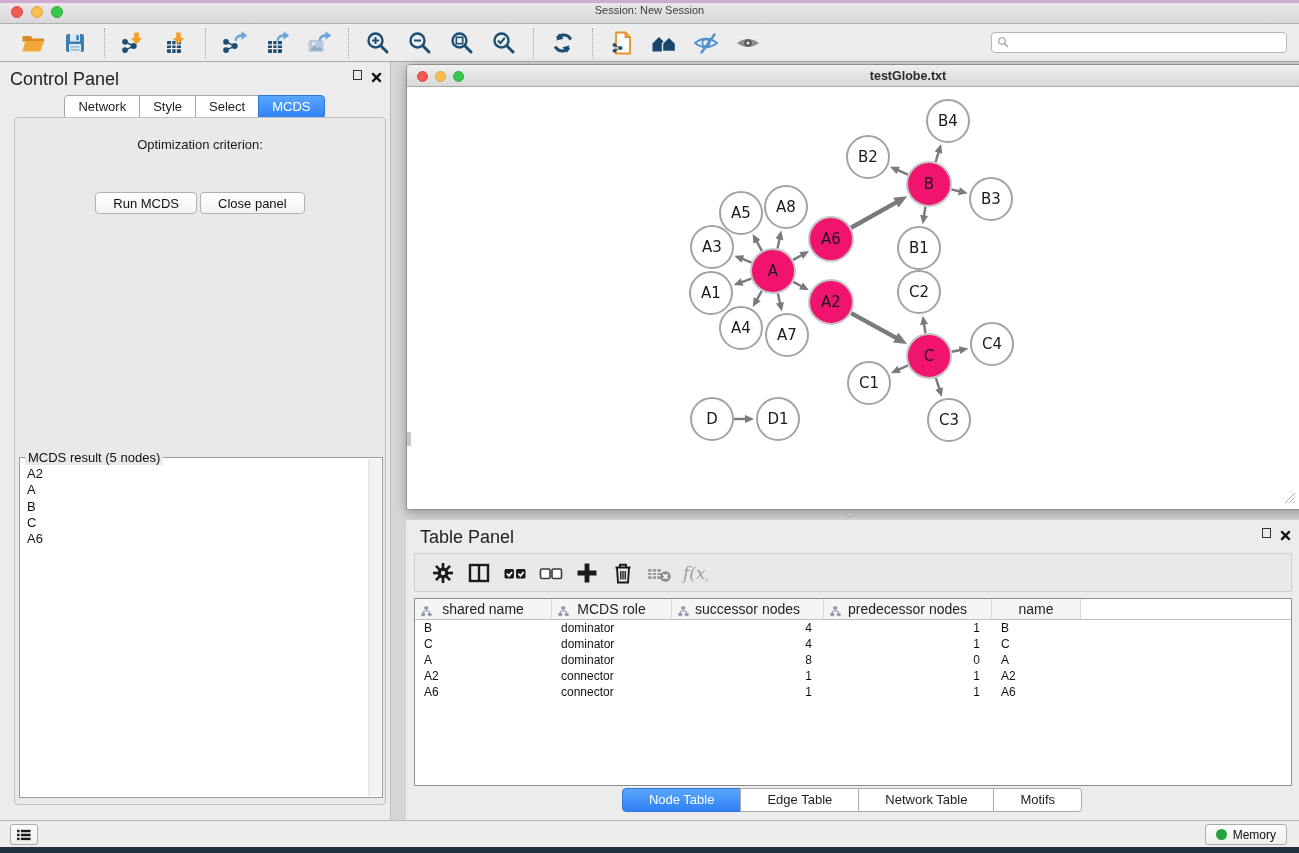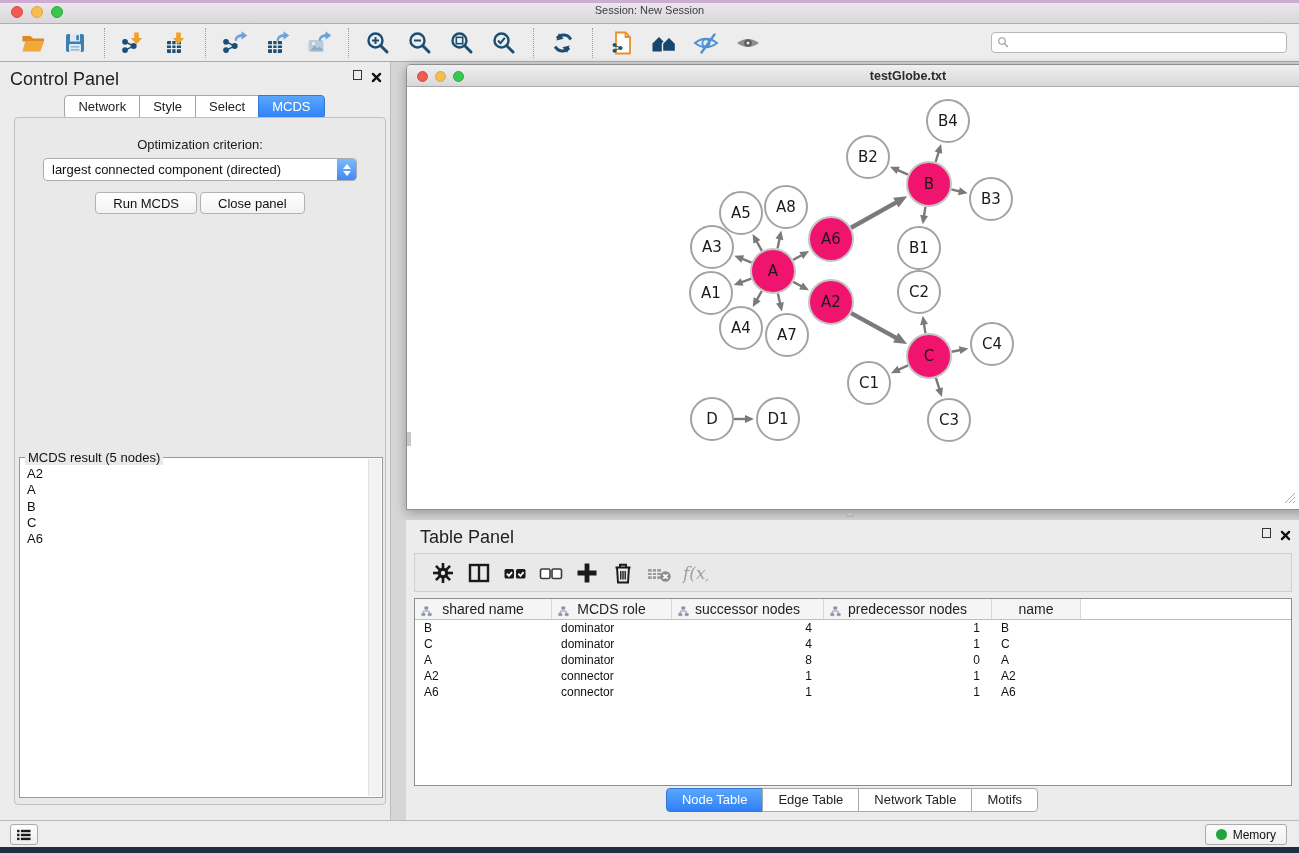--- a/index.html
+++ b/index.html
@@ -110,21 +110,21 @@
     background:#fff; border:1px solid #8E8E8E; overflow:hidden; }
   .th-row { display:flex; height:21px; border-bottom:1px solid #BFBFBF; }
   .th-cell { position:relative; background:#F5F5F5; border-right:1px solid #D8D8D8;
     display:flex; align-items:center; justify-content:center; font-size:14px; color:#222; }
   .th-cell .tree { position:absolute; left:6px; top:5px; }
   .th-fill { flex:1; background:#fff; }
   .tr-row { display:flex; height:16px; align-items:center; }
   .td-cell { font-size:12px; color:#111; white-space:nowrap; overflow:hidden; }
   .tp-tabs { position:absolute; left:0; top:268px; width:100%; display:flex; justify-content:center; }
   .tp-tab { font-size:13px; color:#222; background:#fff; border:1px solid #A9A9A9;
-    padding:3px 15px 4px; margin-left:-1px; cursor:pointer; }
+    padding:3px 26px 4px; margin-left:-1px; cursor:pointer; }
   .tp-tab:first-child { border-radius:4px 0 0 4px; }
   .tp-tab:last-child { border-radius:0 4px 4px 0; }
   .tp-tab.selected { background:linear-gradient(#5AA7FC,#2F80F7); color:#fff; border-color:#3178D8; }
 
   
   #status-bar { position:absolute; left:0; top:820px; width:1299px; height:27px;
     background:#EDEDED; border-top:1px solid #B8B8B8; }
   #menu-btn { position:absolute; left:10px; top:3px; width:28px; height:21px;
     background:linear-gradient(#FDFDFD,#EFEFEF); border:1px solid #ABABAB; border-radius:3px;
     display:flex; align-items:center; justify-content:center; cursor:pointer; }
@@ -355,27 +355,20 @@
       </span>
     </div>
     <div class="cp-tabs" id="cp-tabs">
         <div class="cp-tab">Network</div>
         <div class="cp-tab">Style</div>
         <div class="cp-tab">Select</div>
         <div class="cp-tab selected">MCDS</div>
       </div>
     <div class="cp-content">
       <div class="opt-label">Optimization criterion:</div>
-      <div class="dropdown">
-        <span class="dd-text">largest connected component (directed)</span>
-        <span class="dd-stepper">
-          <span class="tri-up"></span>
-            <span class="tri-dn"></span>
-        </span>
-      </div>
       <div class="cp-buttons">
         <button class="mac-btn">Run MCDS</button>
         <button class="mac-btn">Close panel</button>
       </div>
       <div class="result-box">
         <span class="result-legend">MCDS result (5 nodes)</span>
         <div class="result-list" id="result-list">
             <div class="result-item">A2</div>
             <div class="result-item">A</div>
             <div class="result-item">B</div>

